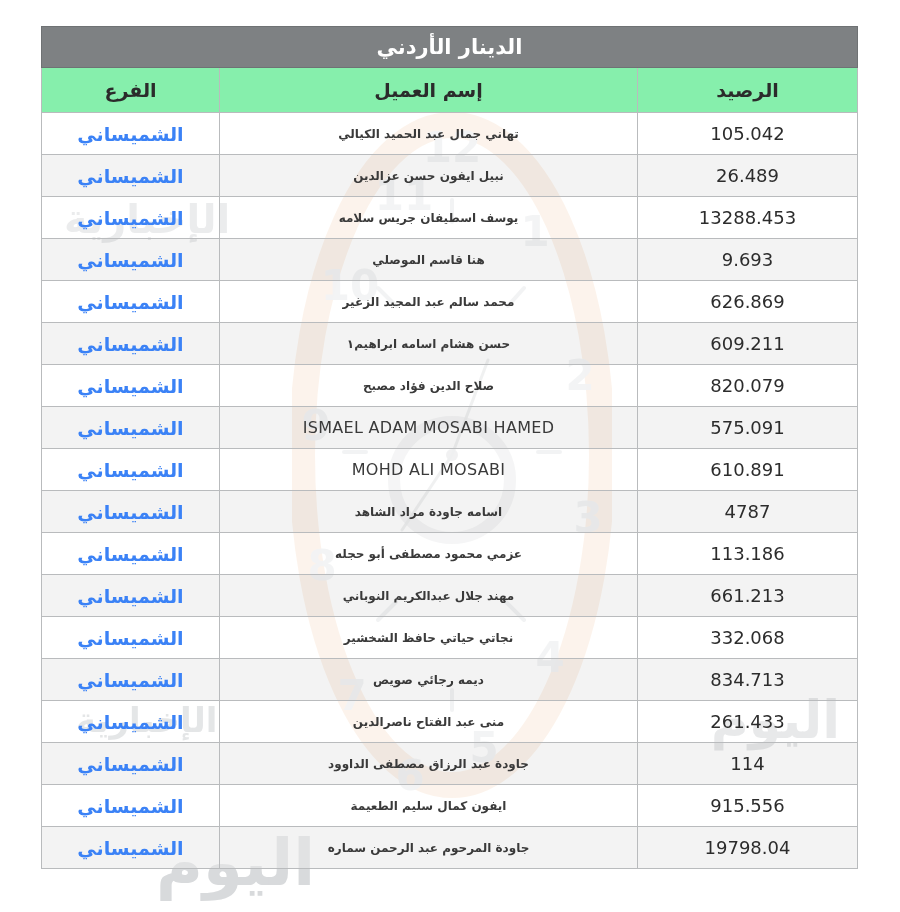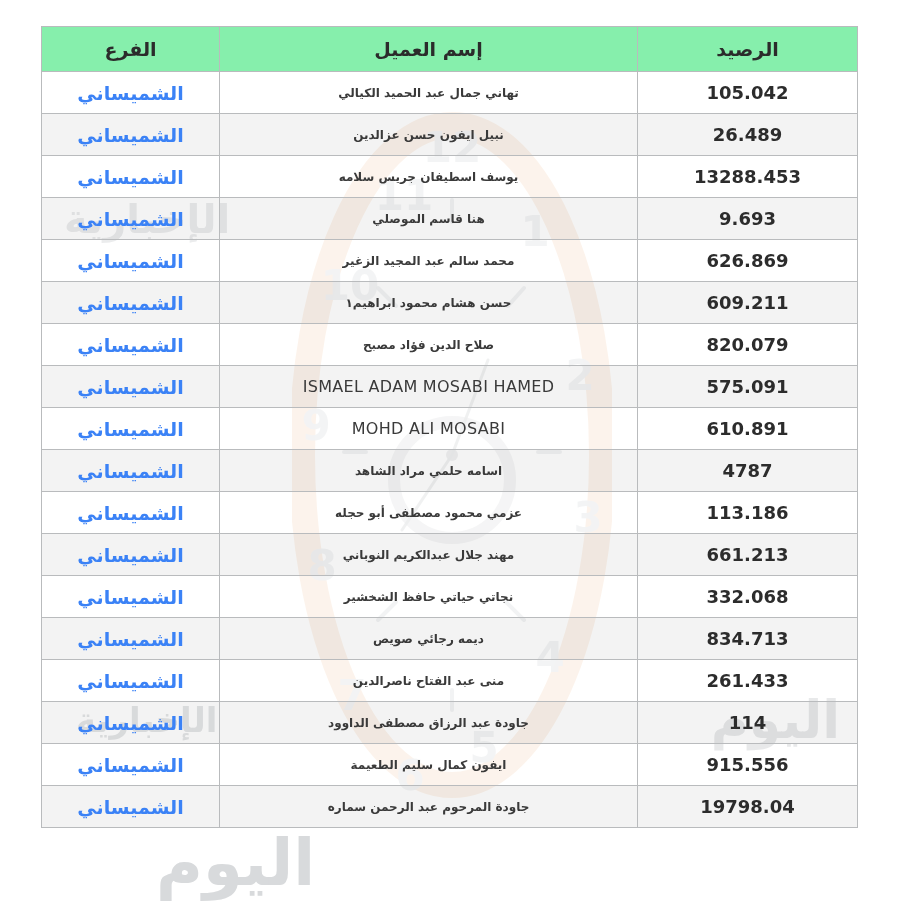--- a/index.html
+++ b/index.html
@@ -112,21 +112,21 @@
     background: #86efac;
     color: #2b2b2b;
     font-size: 19px;
     font-weight: bold;
     height: 44px;
   }
 
   
   .cell-balance {
     font-size: 18px;
-    font-weight: bold;
+    font-weight: normal;
     color: #2c2c2c;
     height: 41px;
     direction: ltr;
   }
   .cell-name {
     font-size: 12px;
     font-weight: bold;
     color: #3a3a3a;
     height: 41px;
   }
@@ -202,20 +202,23 @@
 
 <div id="table-wrap">
   <table class="balance-table">
     <colgroup>
       <col class="c-balance">
       <col class="c-name">
       <col class="c-branch">
     </colgroup>
     <thead>
       <tr>
+        <th class="title-cell" colspan="3">الدينار الأردني</th>
+      </tr>
+      <tr>
         <th class="col-head">الرصيد</th>
         <th class="col-head">إسم العميل</th>
         <th class="col-head">الفرع</th>
       </tr>
     </thead>
     <tbody id="table-body">
         <tr class="row-plain">
           <td class="cell-balance">105.042</td>
           <td class="cell-name">تهاني جمال عبد الحميد الكيالي</td>
           <td class="cell-branch">الشميساني</td>
@@ -235,41 +238,41 @@
           <td class="cell-name">هنا قاسم الموصلي</td>
           <td class="cell-branch">الشميساني</td>
         </tr>
         <tr class="row-plain">
           <td class="cell-balance">626.869</td>
           <td class="cell-name">محمد سالم عبد المجيد الزغير</td>
           <td class="cell-branch">الشميساني</td>
         </tr>
         <tr class="row-tint">
           <td class="cell-balance">609.211</td>
-          <td class="cell-name">حسن هشام محمود ابراهيم١</td>
+          <td class="cell-name">حسن هشام اسامه ابراهيم١</td>
           <td class="cell-branch">الشميساني</td>
         </tr>
         <tr class="row-plain">
           <td class="cell-balance">820.079</td>
           <td class="cell-name">صلاح الدين فؤاد مصبح</td>
           <td class="cell-branch">الشميساني</td>
         </tr>
         <tr class="row-tint">
           <td class="cell-balance">575.091</td>
           <td class="cell-name latin">ISMAEL ADAM MOSABI HAMED</td>
           <td class="cell-branch">الشميساني</td>
         </tr>
         <tr class="row-plain">
           <td class="cell-balance">610.891</td>
           <td class="cell-name latin">MOHD ALI MOSABI</td>
           <td class="cell-branch">الشميساني</td>
         </tr>
         <tr class="row-tint">
           <td class="cell-balance">4787</td>
-          <td class="cell-name">اسامه حلمي مراد الشاهد</td>
+          <td class="cell-name">اسامه جاودة مراد الشاهد</td>
           <td class="cell-branch">الشميساني</td>
         </tr>
         <tr class="row-plain">
           <td class="cell-balance">113.186</td>
           <td class="cell-name">عزمي محمود مصطفى أبو حجله</td>
           <td class="cell-branch">الشميساني</td>
         </tr>
         <tr class="row-tint">
           <td class="cell-balance">661.213</td>
           <td class="cell-name">مهند جلال عبدالكريم النوباني</td>

